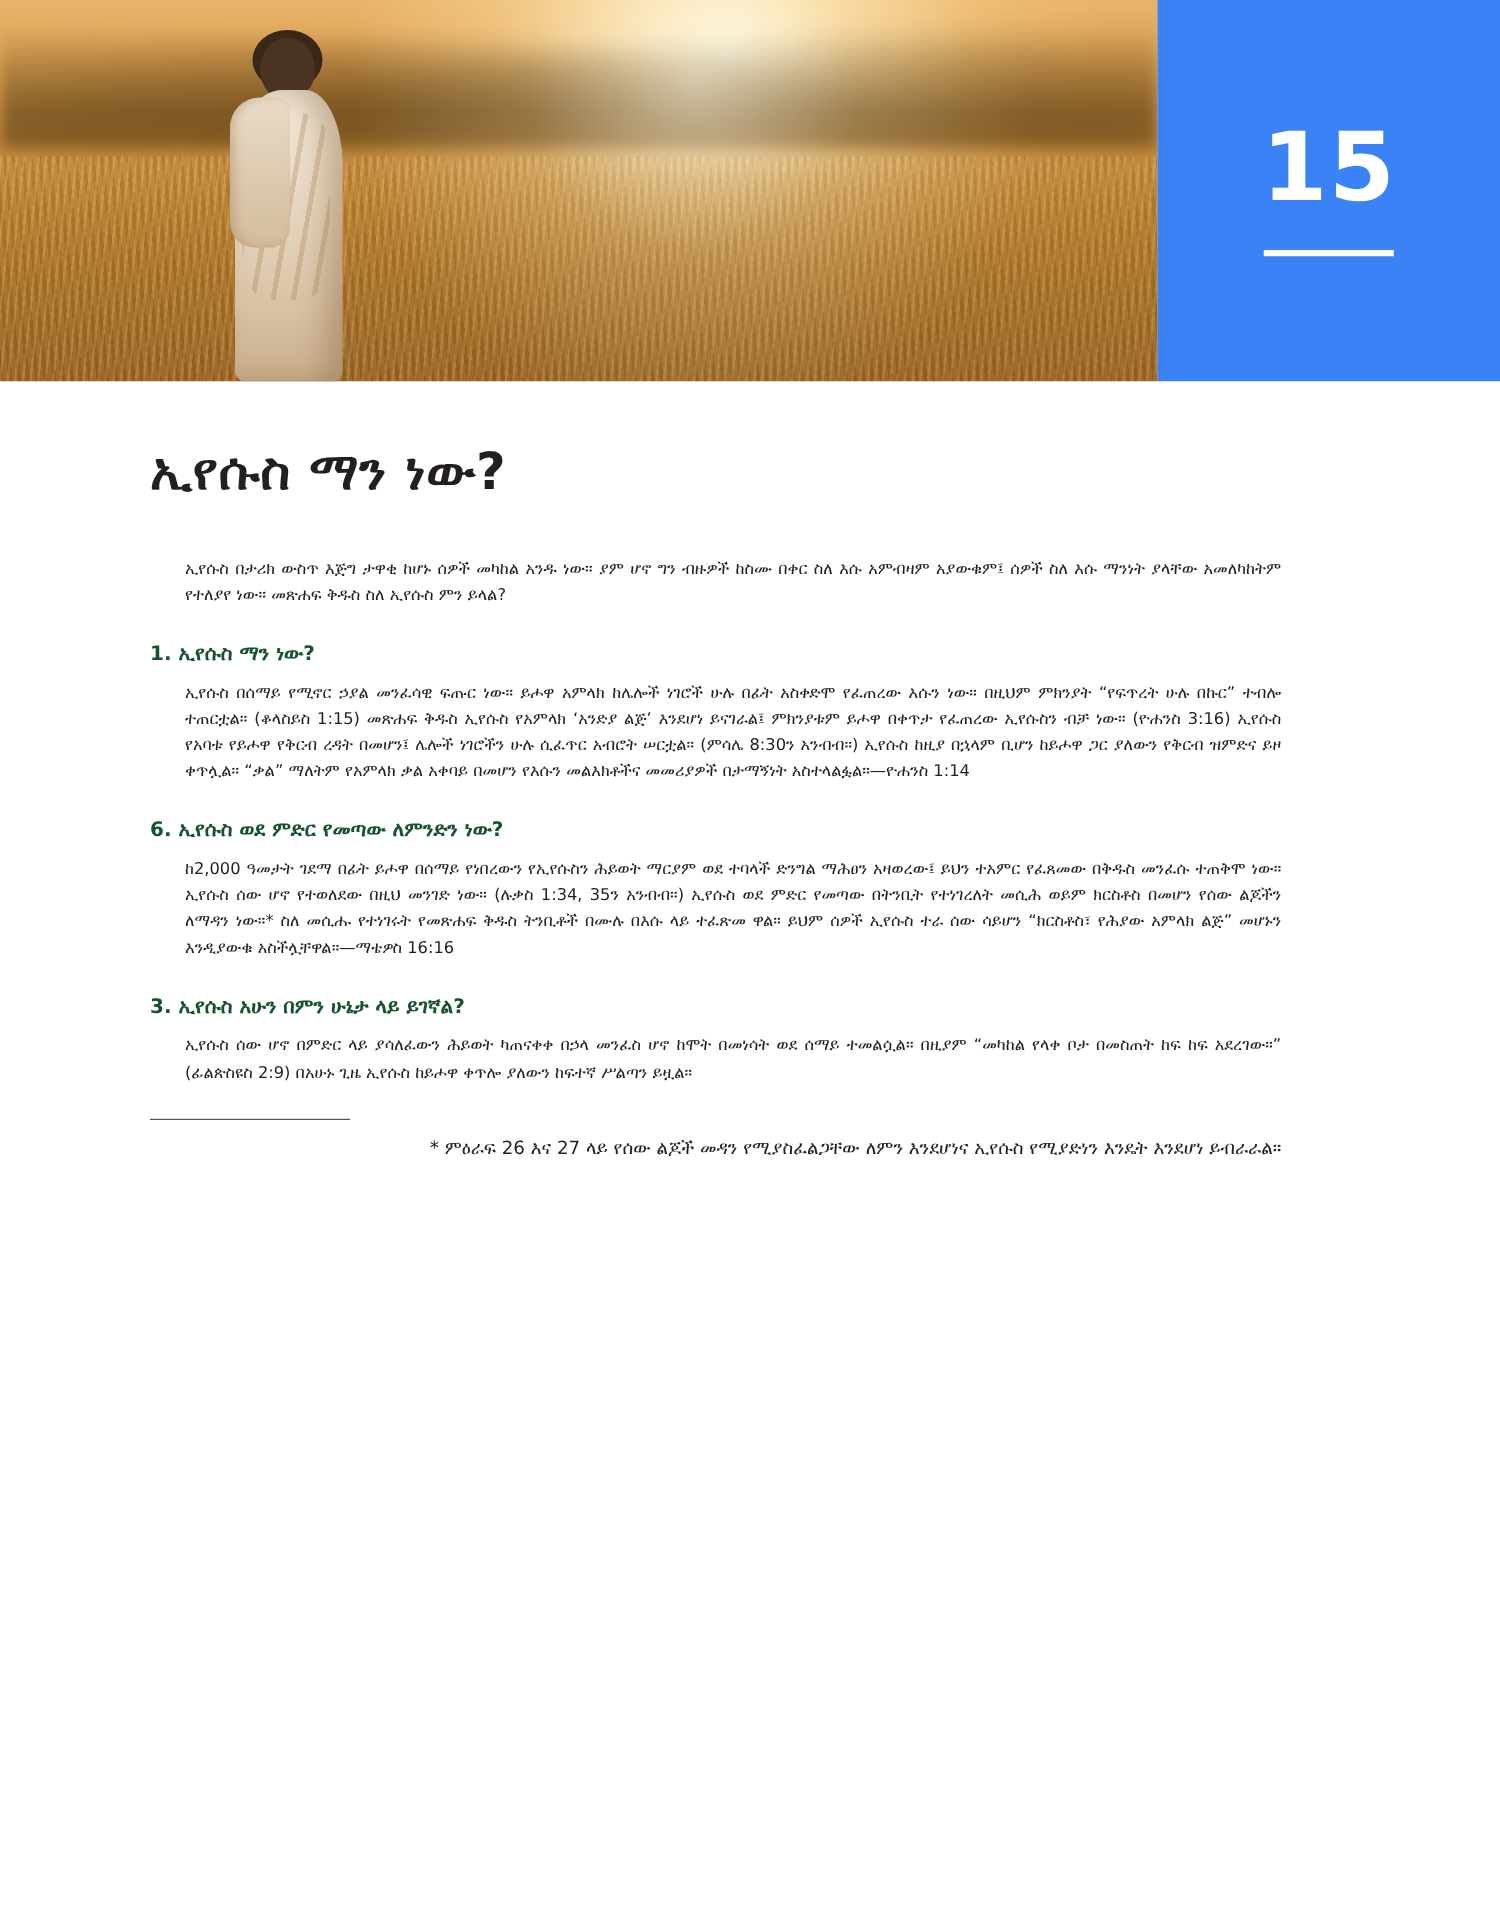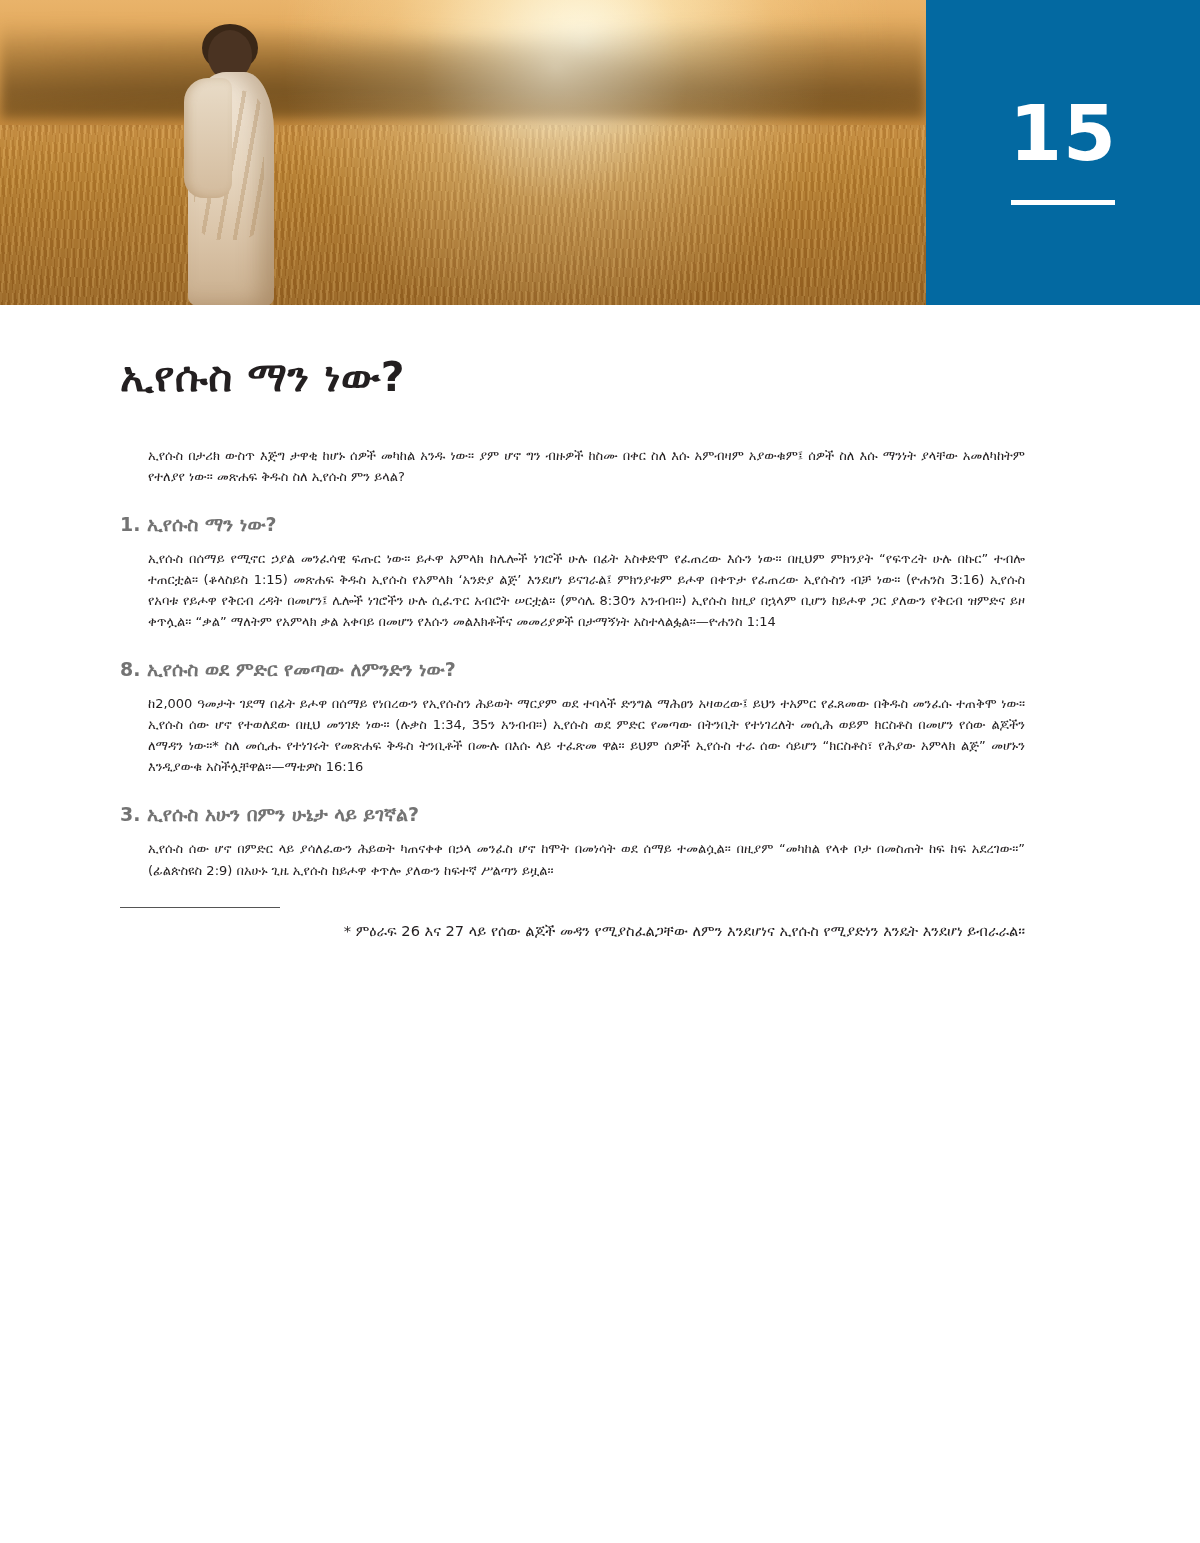--- a/index.html
+++ b/index.html
@@ -116,21 +116,21 @@
     width: 48px; height: 120px;
     background: linear-gradient(to bottom, #e9dcc8, #d3bb9d);
     border-radius: 24px 10px 16px 20px;
     box-shadow: inset 4px 0 8px rgba(150,110,60,0.3);
   }
 
   
   .number-block {
     width: 284px;
     height: 305px;
-    background: #0369a1;
+    background: #3b82f6;
     position: relative;
   }
   .number-block .num {
     position: absolute;
     left: 0; right: 0;
     top: 96px;
     text-align: center;
     color: #ffffff;
     font-size: 76px;
     font-weight: 700;
@@ -160,23 +160,23 @@
   }
   p.lead, p.body {
     font-size: 13px;
     line-height: 1.62;
     margin: 0 0 26px 0;
     text-align: justify;
     text-justify: inter-word;
     padding-left: 28px;
   }
   h2.subhead {
-    font-size: 19px;
+    font-size: 16px;
     font-weight: 700;
-    color: #737373;
+    color: #14532d;
     margin: 0 0 12px 0;
   }
   .section { margin-bottom: 6px; }
   b, .bold { font-weight: 400; }
 
   .footnote-rule {
     width: 160px;
     height: 1px;
     background: #555;
     margin: 6px 0 12px 0;
@@ -218,21 +218,21 @@
   <h1 class="title">ኢየሱስ ማን ነው?</h1>
 
   <p class="lead">ኢየሱስ በታሪክ ውስጥ እጅግ ታዋቂ ከሆኑ ሰዎች መካከል አንዱ ነው። ያም ሆኖ ግን ብዙዎች ከስሙ በቀር ስለ እሱ አምብዛም አያውቁም፤ ሰዎች ስለ እሱ ማንነት ያላቸው አመለካከትም የተለያየ ነው። መጽሐፍ ቅዱስ ስለ ኢየሱስ ምን ይላል?</p>
 
   <div class="section">
     <h2 class="subhead">1. ኢየሱስ ማን ነው?</h2>
     <p class="body">ኢየሱስ በሰማይ የሚኖር ኃያል መንፈሳዊ ፍጡር ነው። ይሖዋ አምላክ ከሌሎች ነገሮች ሁሉ በፊት አስቀድሞ የፈጠረው እሱን ነው። በዚህም ምክንያት <b class="bold">“የፍጥረት ሁሉ በኩር”</b> ተብሎ ተጠርቷል። (ቆላስይስ 1:15) መጽሐፍ ቅዱስ ኢየሱስ የአምላክ <b class="bold">‘አንድያ ልጅ’</b> እንደሆነ ይናገራል፤ ምክንያቱም ይሖዋ በቀጥታ የፈጠረው ኢየሱስን ብቻ ነው። (ዮሐንስ 3:16) ኢየሱስ የአባቱ የይሖዋ የቅርብ ረዳት በመሆን፤ ሌሎች ነገሮችን ሁሉ ሲፈጥር አብሮት ሠርቷል። (ምሳሌ 8:30ን አንብብ።) ኢየሱስ ከዚያ በኋላም ቢሆን ከይሖዋ ጋር ያለውን የቅርብ ዝምድና ይዞ ቀጥሏል። “ቃል” ማለትም የአምላክ ቃል አቀባይ በመሆን የእሱን መልእክቶችና መመሪያዎች በታማኝነት አስተላልፏል።—ዮሐንስ 1:14</p>
   </div>
 
   <div class="section">
-    <h2 class="subhead">8. ኢየሱስ ወደ ምድር የመጣው ለምንድን ነው?</h2>
+    <h2 class="subhead">6. ኢየሱስ ወደ ምድር የመጣው ለምንድን ነው?</h2>
     <p class="body">ከ2,000 ዓመታት ገደማ በፊት ይሖዋ በሰማይ የነበረውን የኢየሱስን ሕይወት ማርያም ወደ ተባላች ድንግል ማሕፀን አዛወረው፤ ይህን ተአምር የፈጸመው በቅዱስ መንፈሱ ተጠቅሞ ነው። ኢየሱስ ሰው ሆኖ የተወለደው በዚህ መንገድ ነው። (ሉቃስ 1:34, 35ን አንብብ።) ኢየሱስ ወደ ምድር የመጣው በትንቢት የተነገረለት መሲሕ ወይም ክርስቶስ በመሆን የሰው ልጆችን ለማዳን ነው።* ስለ መሲሑ የተነገሩት የመጽሐፍ ቅዱስ ትንቢቶች በሙሉ በእሱ ላይ ተፈጽመ ዋል። ይህም ሰዎች ኢየሱስ ተራ ሰው ሳይሆን <b class="bold">“ክርስቶስ፣ የሕያው አምላክ ልጅ”</b> መሆኑን እንዲያውቁ አስችሏቸዋል።—ማቴዎስ 16:16</p>
   </div>
 
   <div class="section">
     <h2 class="subhead">3. ኢየሱስ አሁን በምን ሁኔታ ላይ ይገኛል?</h2>
     <p class="body">ኢየሱስ ሰው ሆኖ በምድር ላይ ያሳለፈውን ሕይወት ካጠናቀቀ በኃላ መንፈስ ሆኖ ከሞት በመነሳት ወደ ሰማይ ተመልሷል። በዚያም <b class="bold">“መካከል የላቀ ቦታ በመስጠት ከፍ ከፍ አደረገው።”</b> (ፊልጵስዩስ 2:9) በአሁኑ ጊዜ ኢየሱስ ከይሖዋ ቀጥሎ ያለውን ከፍተኛ ሥልጣን ይዟል።</p>
   </div>
 
   <div class="footnote-rule"></div>
   <p class="footnote">* ምዕራፍ 26 እና 27 ላይ የሰው ልጆች መዳን የሚያስፈልጋቸው ለምን እንደሆነና ኢየሱስ የሚያድነን እንዴት እንደሆነ ይብራራል።</p>

